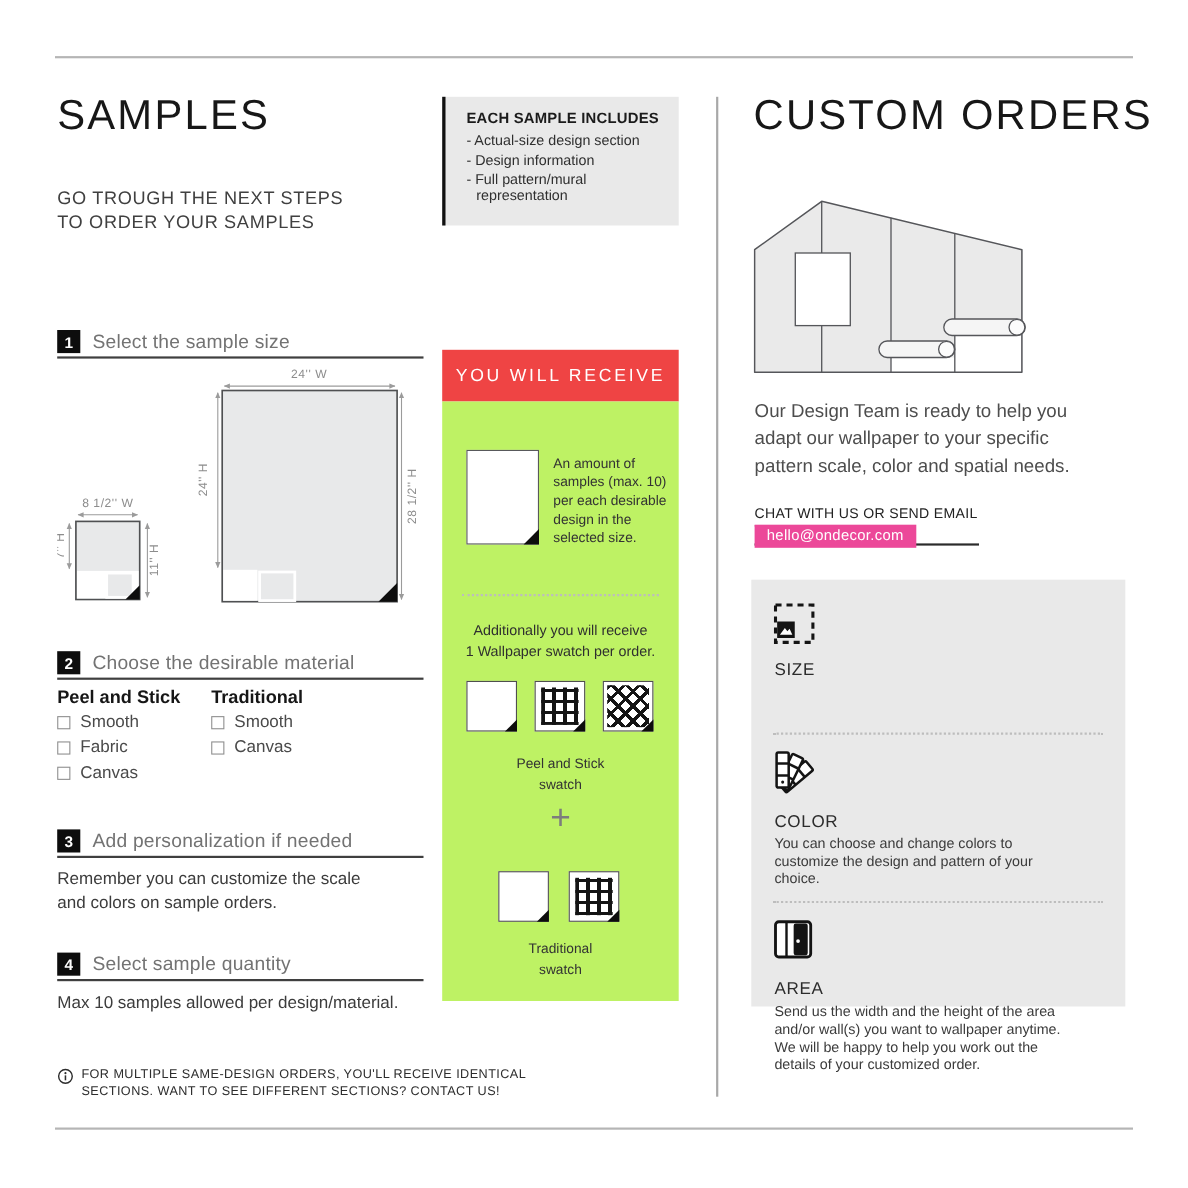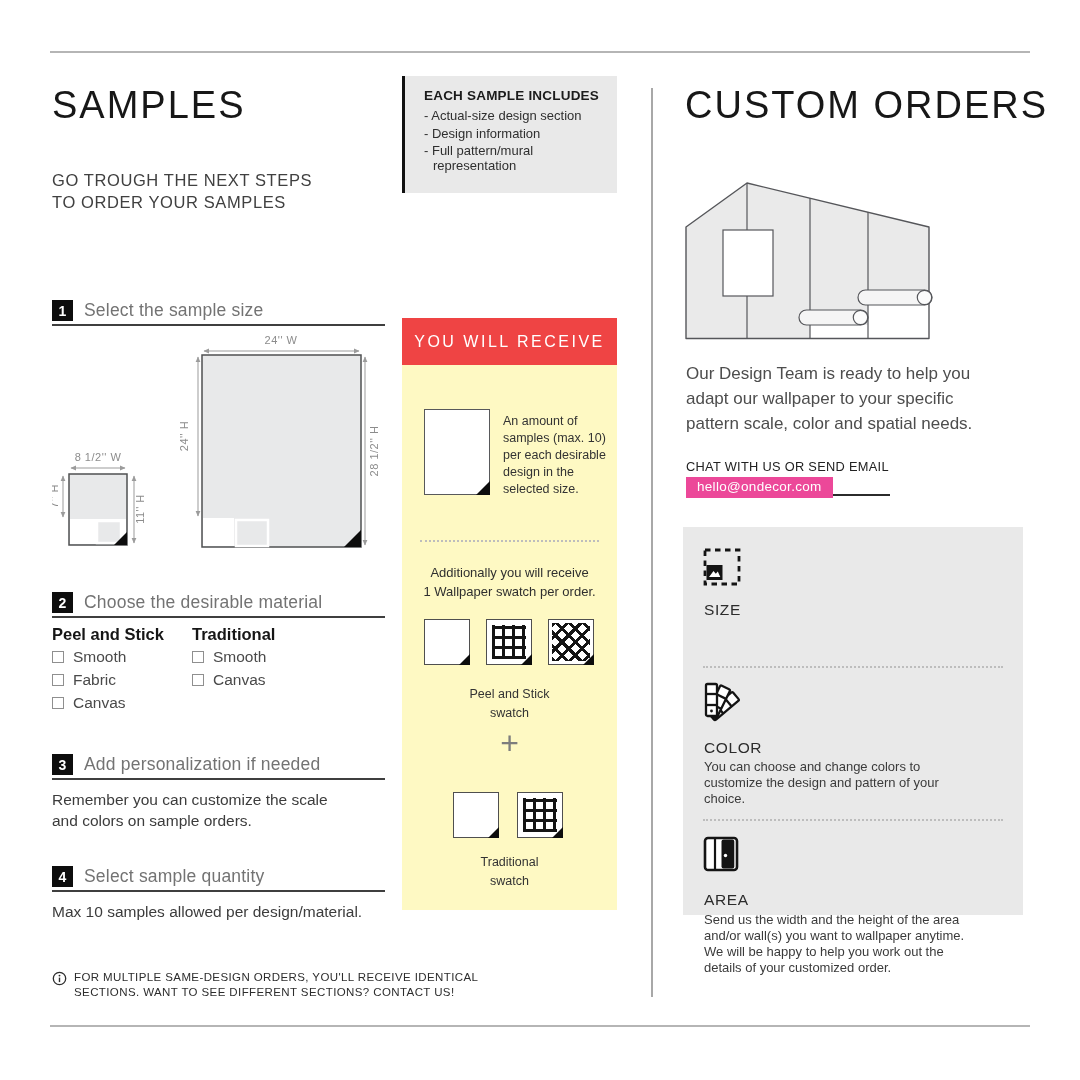--- a/index.html
+++ b/index.html
@@ -32,30 +32,30 @@
   .mat-title { font-size:16.5px; font-weight:700; color:#161616; }
   .opt { display:flex; align-items:center; gap:9px; height:21px; margin-top:2px; }
   .opt:first-of-type { margin-top:6px; }
   .cb { width:12px; height:12px; border:1.5px solid #8f8f8f; background:#fff; flex:none; }
   .opt-label { font-size:15.5px; color:#4a4a4a; }
 
   .note { position:absolute; left:52px; top:970px; display:flex; gap:7px; align-items:flex-start; }
   .note-text { font-size:11.5px; letter-spacing:0.4px; line-height:1.32; color:#2d2d2d; }
 
   
-  .includes { position:absolute; left:402px; top:76px; width:215px; height:117px; background:#e9e9e9;
+  .includes { position:absolute; left:402px; top:88px; width:215px; height:117px; background:#e9e9e9;
               border-left:3px solid #111; padding:12px 14px 0 19px; }
   .includes-title { font-size:13.5px; font-weight:700; color:#1b1b1b; letter-spacing:0.2px; }
   .includes ul { list-style:none; margin-top:6px; }
   .includes li { font-size:13px; color:#2f2f2f; line-height:1.13; margin-top:3px; padding-left:9px; text-indent:-9px; }
 
   .receive-bar { position:absolute; left:402px; top:318px; width:215px; height:47px; background:#ef4444;
                  color:#fff; display:flex; align-items:center; justify-content:center;
                  font-size:16px; letter-spacing:2.5px; }
-  .receive-panel { position:absolute; left:402px; top:365px; width:215px; height:545px; background:#fef9c3; }
+  .receive-panel { position:absolute; left:402px; top:365px; width:215px; height:545px; background:#bef264; }
   .sheet { position:absolute; left:22px; top:44px; width:66px; height:86px; background:#fff; border:1.5px solid #58595b; }
   .sheet::after { content:""; position:absolute; right:-1px; bottom:-1px; width:0; height:0;
                   border-left:14px solid transparent; border-bottom:14px solid #0d0d0d; }
   .samples-text { position:absolute; left:101px; top:48px; font-size:12.5px; line-height:1.36; color:#333; }
   .dotted { border-top:2px dotted #bdbdbd; }
   .rp-dotted { position:absolute; left:18px; right:18px; top:175px; }
   .additional { position:absolute; left:0; top:199px; width:100%; text-align:center; font-size:13px;
                 line-height:1.45; color:#2f2f2f; }
   .swatch-row1 { position:absolute; left:22px; top:254px; display:flex; gap:16px; }
   .swatch-row2 { position:absolute; left:51px; top:427px; display:flex; gap:18px; }

